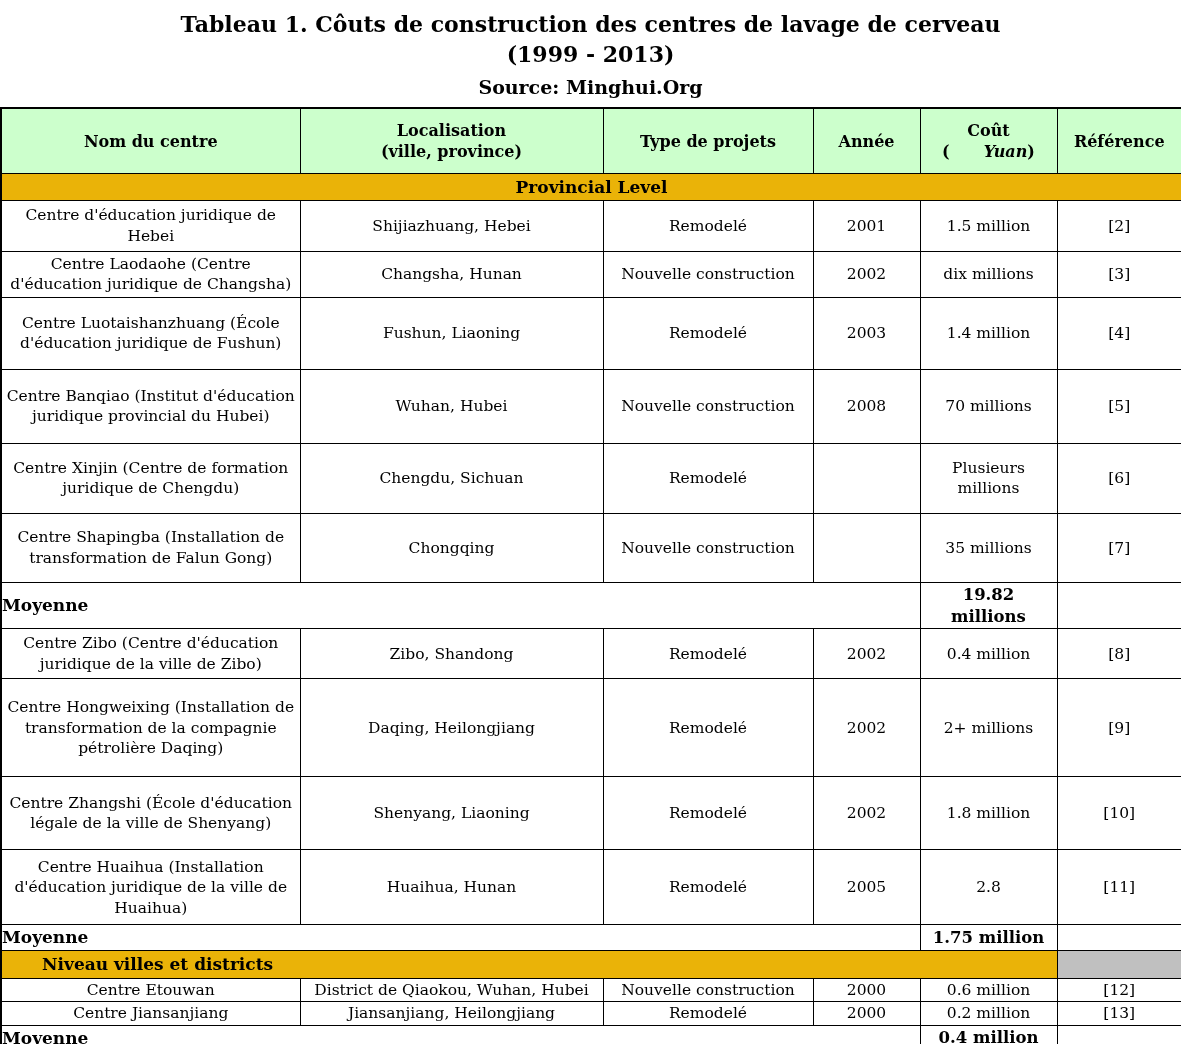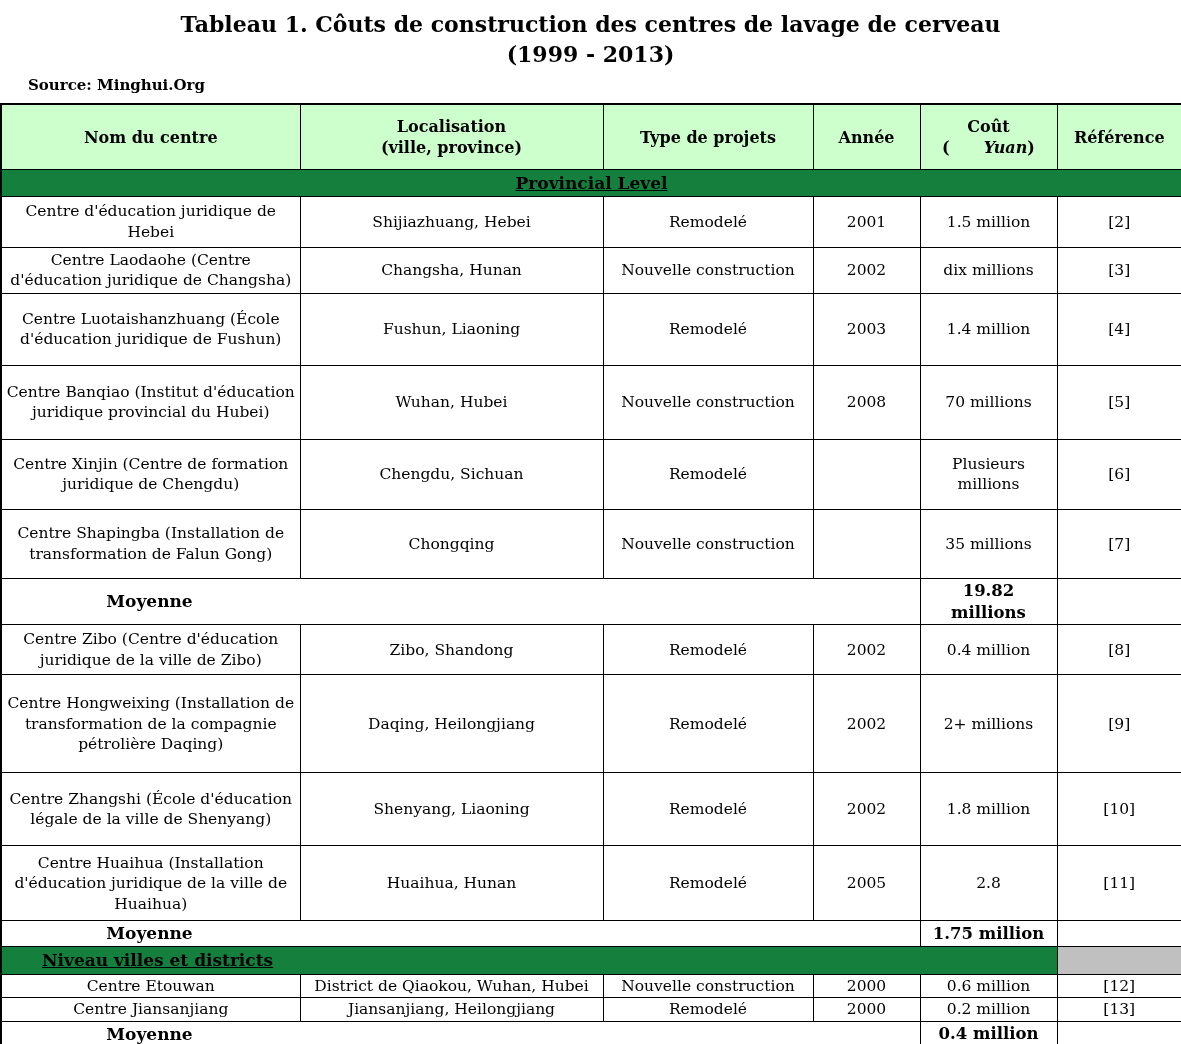--- a/index.html
+++ b/index.html
@@ -6,23 +6,22 @@
   body {
     width:1181px;
     font-family:"DejaVu Serif","Liberation Serif",serif;
     color:#000;
   }
   .title {
     text-align:center; font-weight:bold; font-size:22px;
     line-height:1.35; margin:10px 0 0 0;
   }
   .source {
-    font-weight:bold; font-size:15px;
+    text-align:center; font-weight:bold; font-size:19px;
     margin:7px 0 9px 0;
-    padding-left:28px;
   }
   table.cost-table {
     border-collapse:collapse; table-layout:fixed;
     width:1181px; border:2px solid #000;
   }
   th, td {
     border:1.5px solid #000;
     padding:1px 2px;
     vertical-align:middle;
     text-align:center;
@@ -30,28 +29,28 @@
     line-height:1.32;
     overflow:hidden;
   }
   th {
     background:#ccffcc;
     font-size:16px;
     font-weight:bold;
     padding:4px 2px;
   }
   .section-cell {
-    background:#15803d; font-weight:bold; font-size:17px;
-    text-align:left; padding-left:40px;text-decoration:underline;
+    background:#eab308; font-weight:bold; font-size:17px;
+    text-align:left; padding-left:40px;
   }
   .section-cell.centered { text-align:center; padding-left:2px; }
   .section-ref { background:#c0c0c0; }
   .moyenne-cell { text-align:left; padding-left:0; }
   .moyenne-label {
-    display:inline-block; width:295px; text-align:center;
+    display:inline-block; width:295px; text-align:left;
     font-weight:bold; font-size:17px;
   }
   .moyenne-value { font-weight:bold; font-size:16.5px;text-align:center; }
   .hdr-italic { font-style:italic;margin-left:34px; }
 </style>
 </head>
 <body>
 
 <div class="title">
   <div>Tableau 1. Côuts de construction des centres de lavage de cerveau</div>

